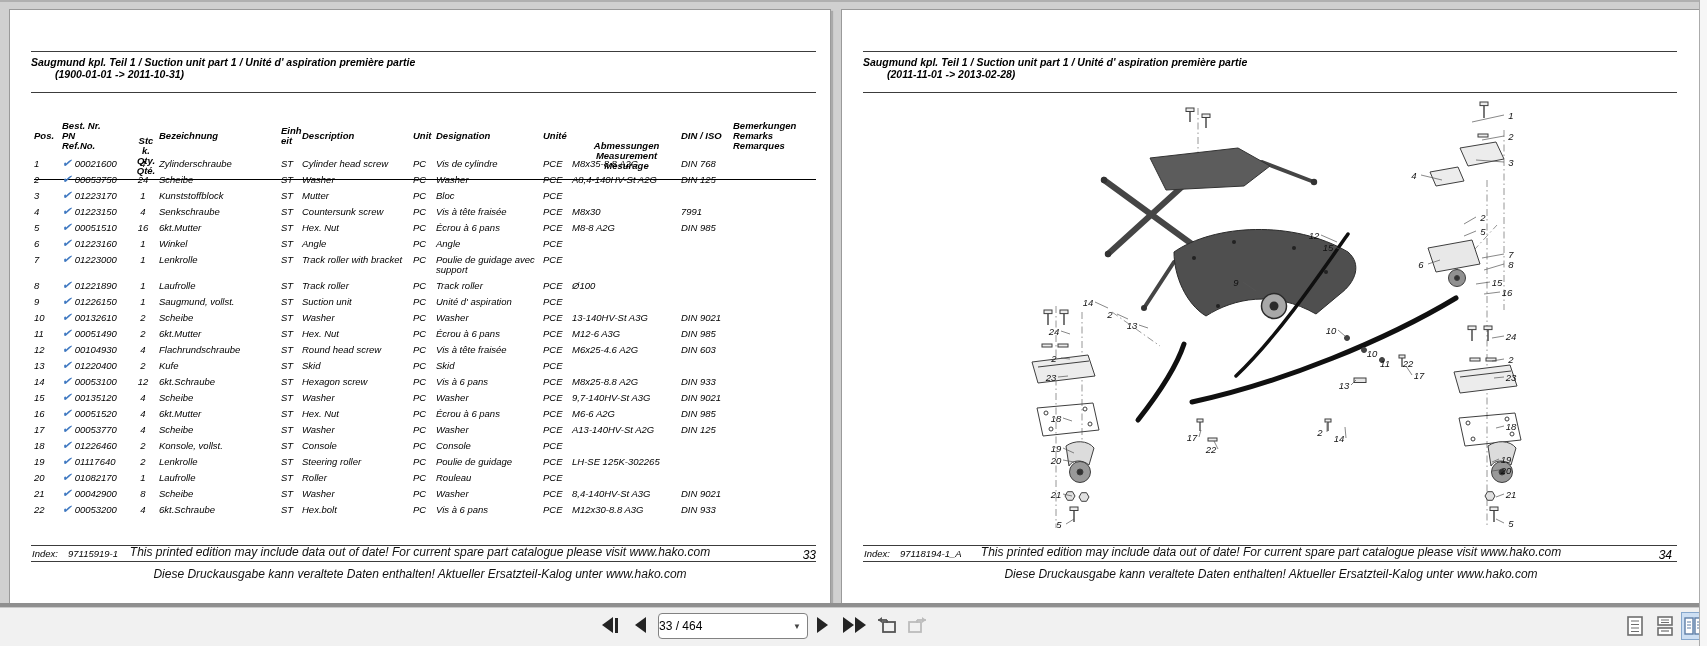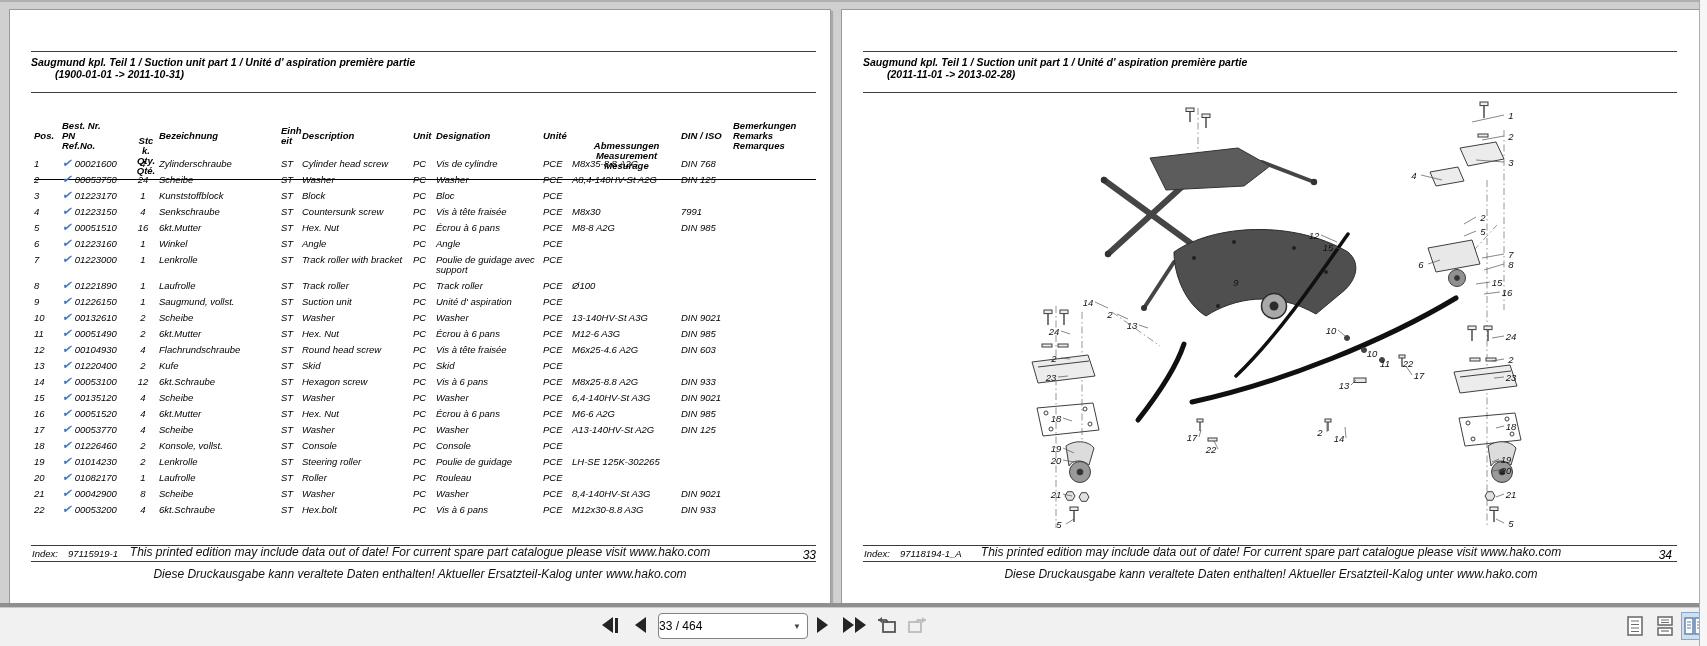--- a/index.html
+++ b/index.html
@@ -96,21 +96,21 @@
             <span class="ck">✔</span>
             <span>00021600</span>
           </div><div class="c c-qty">4</div><div class="c c-bez">Zylinderschraube</div><div class="c c-einh">ST</div><div class="c c-desc">Cylinder head screw</div><div class="c c-unit">PC</div><div class="c c-desig">Vis de cylindre</div><div class="c c-unite">PCE</div><div class="c c-meas">M8x35-8.8 A2G</div><div class="c c-din">DIN 768</div><div class="c c-rem"></div></div>
         <div class="trow"><div class="c c-pos">2</div><div class="c c-pn">
             <span class="ck">✔</span>
             <span>00053750</span>
           </div><div class="c c-qty">24</div><div class="c c-bez">Scheibe</div><div class="c c-einh">ST</div><div class="c c-desc">Washer</div><div class="c c-unit">PC</div><div class="c c-desig">Washer</div><div class="c c-unite">PCE</div><div class="c c-meas">A8,4-140HV-St A2G</div><div class="c c-din">DIN 125</div><div class="c c-rem"></div></div>
         <div class="trow"><div class="c c-pos">3</div><div class="c c-pn">
             <span class="ck">✔</span>
             <span>01223170</span>
-          </div><div class="c c-qty">1</div><div class="c c-bez">Kunststoffblock</div><div class="c c-einh">ST</div><div class="c c-desc">Block</div><div class="c c-unit">PC</div><div class="c c-desig">Bloc</div><div class="c c-unite">PCE</div><div class="c c-meas"></div><div class="c c-din"></div><div class="c c-rem"></div></div>
+          </div><div class="c c-qty">1</div><div class="c c-bez">Kunststoffblock</div><div class="c c-einh">ST</div><div class="c c-desc">Mutter</div><div class="c c-unit">PC</div><div class="c c-desig">Bloc</div><div class="c c-unite">PCE</div><div class="c c-meas"></div><div class="c c-din"></div><div class="c c-rem"></div></div>
         <div class="trow"><div class="c c-pos">4</div><div class="c c-pn">
             <span class="ck">✔</span>
             <span>01223150</span>
           </div><div class="c c-qty">4</div><div class="c c-bez">Senkschraube</div><div class="c c-einh">ST</div><div class="c c-desc">Countersunk screw</div><div class="c c-unit">PC</div><div class="c c-desig">Vis à tête fraisée</div><div class="c c-unite">PCE</div><div class="c c-meas">M8x30</div><div class="c c-din">7991</div><div class="c c-rem"></div></div>
         <div class="trow"><div class="c c-pos">5</div><div class="c c-pn">
             <span class="ck">✔</span>
             <span>00051510</span>
           </div><div class="c c-qty">16</div><div class="c c-bez">6kt.Mutter</div><div class="c c-einh">ST</div><div class="c c-desc">Hex. Nut</div><div class="c c-unit">PC</div><div class="c c-desig">Écrou à 6 pans</div><div class="c c-unite">PCE</div><div class="c c-meas">M8-8 A2G</div><div class="c c-din">DIN 985</div><div class="c c-rem"></div></div>
         <div class="trow"><div class="c c-pos">6</div><div class="c c-pn">
             <span class="ck">✔</span>
@@ -144,36 +144,36 @@
             <span class="ck">✔</span>
             <span>01220400</span>
           </div><div class="c c-qty">2</div><div class="c c-bez">Kufe</div><div class="c c-einh">ST</div><div class="c c-desc">Skid</div><div class="c c-unit">PC</div><div class="c c-desig">Skid</div><div class="c c-unite">PCE</div><div class="c c-meas"></div><div class="c c-din"></div><div class="c c-rem"></div></div>
         <div class="trow"><div class="c c-pos">14</div><div class="c c-pn">
             <span class="ck">✔</span>
             <span>00053100</span>
           </div><div class="c c-qty">12</div><div class="c c-bez">6kt.Schraube</div><div class="c c-einh">ST</div><div class="c c-desc">Hexagon screw</div><div class="c c-unit">PC</div><div class="c c-desig">Vis à 6 pans</div><div class="c c-unite">PCE</div><div class="c c-meas">M8x25-8.8 A2G</div><div class="c c-din">DIN 933</div><div class="c c-rem"></div></div>
         <div class="trow"><div class="c c-pos">15</div><div class="c c-pn">
             <span class="ck">✔</span>
             <span>00135120</span>
-          </div><div class="c c-qty">4</div><div class="c c-bez">Scheibe</div><div class="c c-einh">ST</div><div class="c c-desc">Washer</div><div class="c c-unit">PC</div><div class="c c-desig">Washer</div><div class="c c-unite">PCE</div><div class="c c-meas">6,4-140HV-St A3G</div><div class="c c-din">DIN 9021</div><div class="c c-rem"></div></div>
+          </div><div class="c c-qty">4</div><div class="c c-bez">Scheibe</div><div class="c c-einh">ST</div><div class="c c-desc">Washer</div><div class="c c-unit">PC</div><div class="c c-desig">Washer</div><div class="c c-unite">PCE</div><div class="c c-meas">9,7-140HV-St A3G</div><div class="c c-din">DIN 9021</div><div class="c c-rem"></div></div>
         <div class="trow"><div class="c c-pos">16</div><div class="c c-pn">
             <span class="ck">✔</span>
             <span>00051520</span>
           </div><div class="c c-qty">4</div><div class="c c-bez">6kt.Mutter</div><div class="c c-einh">ST</div><div class="c c-desc">Hex. Nut</div><div class="c c-unit">PC</div><div class="c c-desig">Écrou à 6 pans</div><div class="c c-unite">PCE</div><div class="c c-meas">M6-6 A2G</div><div class="c c-din">DIN 985</div><div class="c c-rem"></div></div>
         <div class="trow"><div class="c c-pos">17</div><div class="c c-pn">
             <span class="ck">✔</span>
             <span>00053770</span>
           </div><div class="c c-qty">4</div><div class="c c-bez">Scheibe</div><div class="c c-einh">ST</div><div class="c c-desc">Washer</div><div class="c c-unit">PC</div><div class="c c-desig">Washer</div><div class="c c-unite">PCE</div><div class="c c-meas">A13-140HV-St A2G</div><div class="c c-din">DIN 125</div><div class="c c-rem"></div></div>
         <div class="trow"><div class="c c-pos">18</div><div class="c c-pn">
             <span class="ck">✔</span>
             <span>01226460</span>
           </div><div class="c c-qty">2</div><div class="c c-bez">Konsole, vollst.</div><div class="c c-einh">ST</div><div class="c c-desc">Console</div><div class="c c-unit">PC</div><div class="c c-desig">Console</div><div class="c c-unite">PCE</div><div class="c c-meas"></div><div class="c c-din"></div><div class="c c-rem"></div></div>
         <div class="trow"><div class="c c-pos">19</div><div class="c c-pn">
             <span class="ck">✔</span>
-            <span>01014230</span>
+            <span>01117640</span>
           </div><div class="c c-qty">2</div><div class="c c-bez">Lenkrolle</div><div class="c c-einh">ST</div><div class="c c-desc">Steering roller</div><div class="c c-unit">PC</div><div class="c c-desig">Poulie de guidage</div><div class="c c-unite">PCE</div><div class="c c-meas">LH-SE 125K-302265</div><div class="c c-din"></div><div class="c c-rem"></div></div>
         <div class="trow"><div class="c c-pos">20</div><div class="c c-pn">
             <span class="ck">✔</span>
             <span>01082170</span>
           </div><div class="c c-qty">1</div><div class="c c-bez">Laufrolle</div><div class="c c-einh">ST</div><div class="c c-desc">Roller</div><div class="c c-unit">PC</div><div class="c c-desig">Rouleau</div><div class="c c-unite">PCE</div><div class="c c-meas"></div><div class="c c-din"></div><div class="c c-rem"></div></div>
         <div class="trow"><div class="c c-pos">21</div><div class="c c-pn">
             <span class="ck">✔</span>
             <span>00042900</span>
           </div><div class="c c-qty">8</div><div class="c c-bez">Scheibe</div><div class="c c-einh">ST</div><div class="c c-desc">Washer</div><div class="c c-unit">PC</div><div class="c c-desig">Washer</div><div class="c c-unite">PCE</div><div class="c c-meas">8,4-140HV-St A3G</div><div class="c c-din">DIN 9021</div><div class="c c-rem"></div></div>
         <div class="trow"><div class="c c-pos">22</div><div class="c c-pn">

